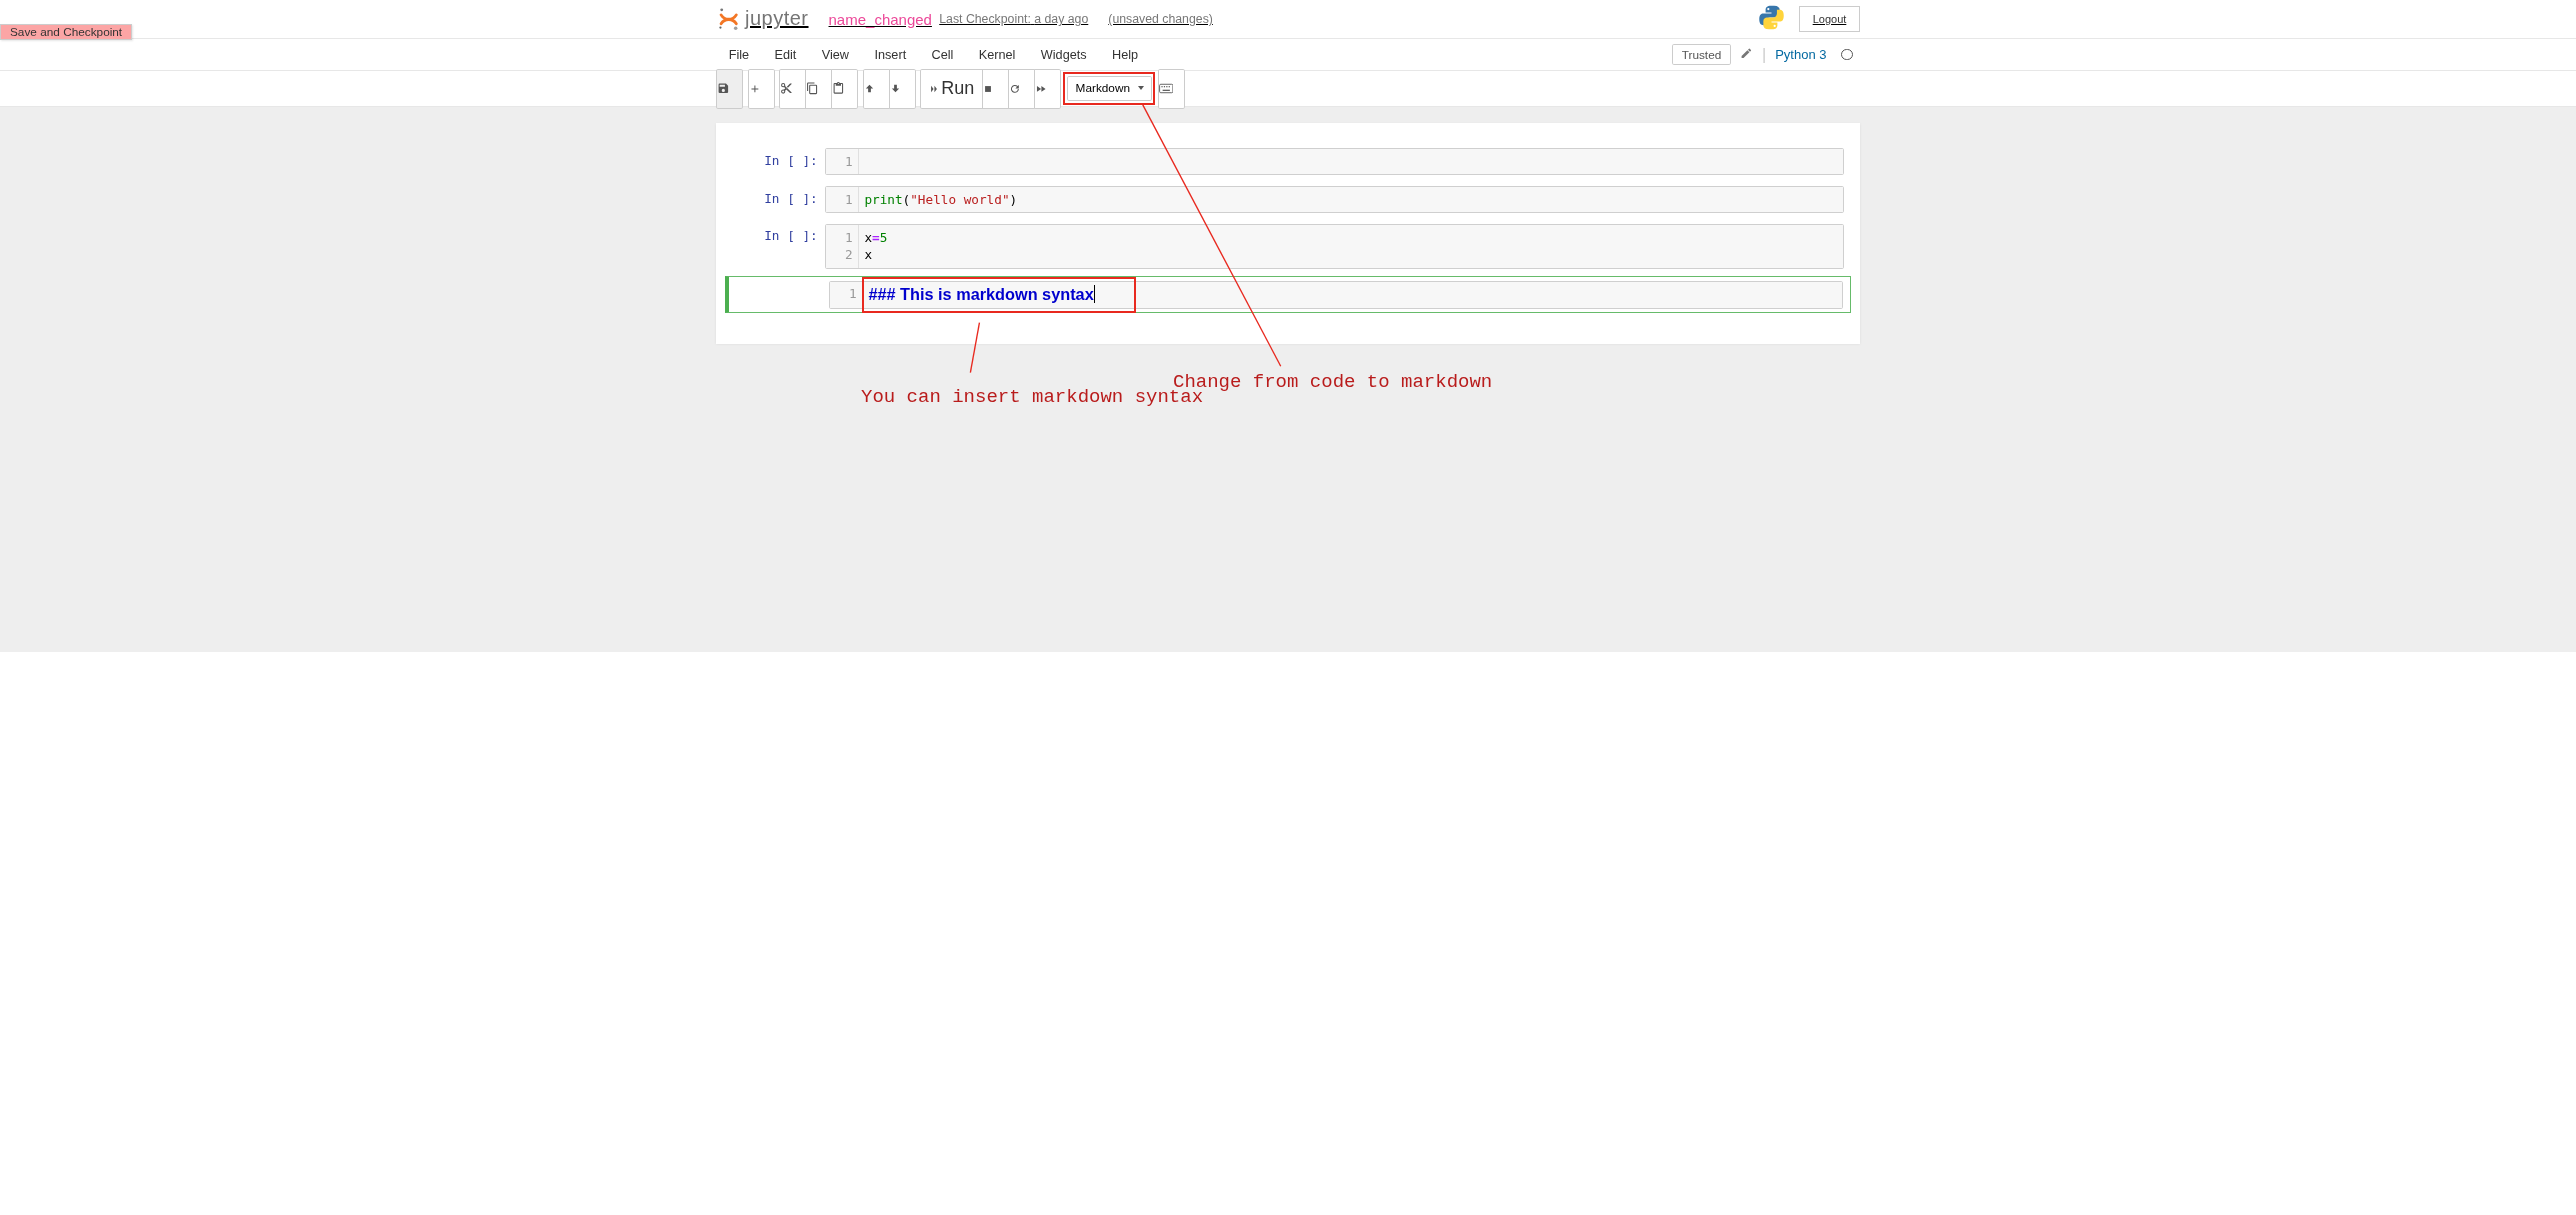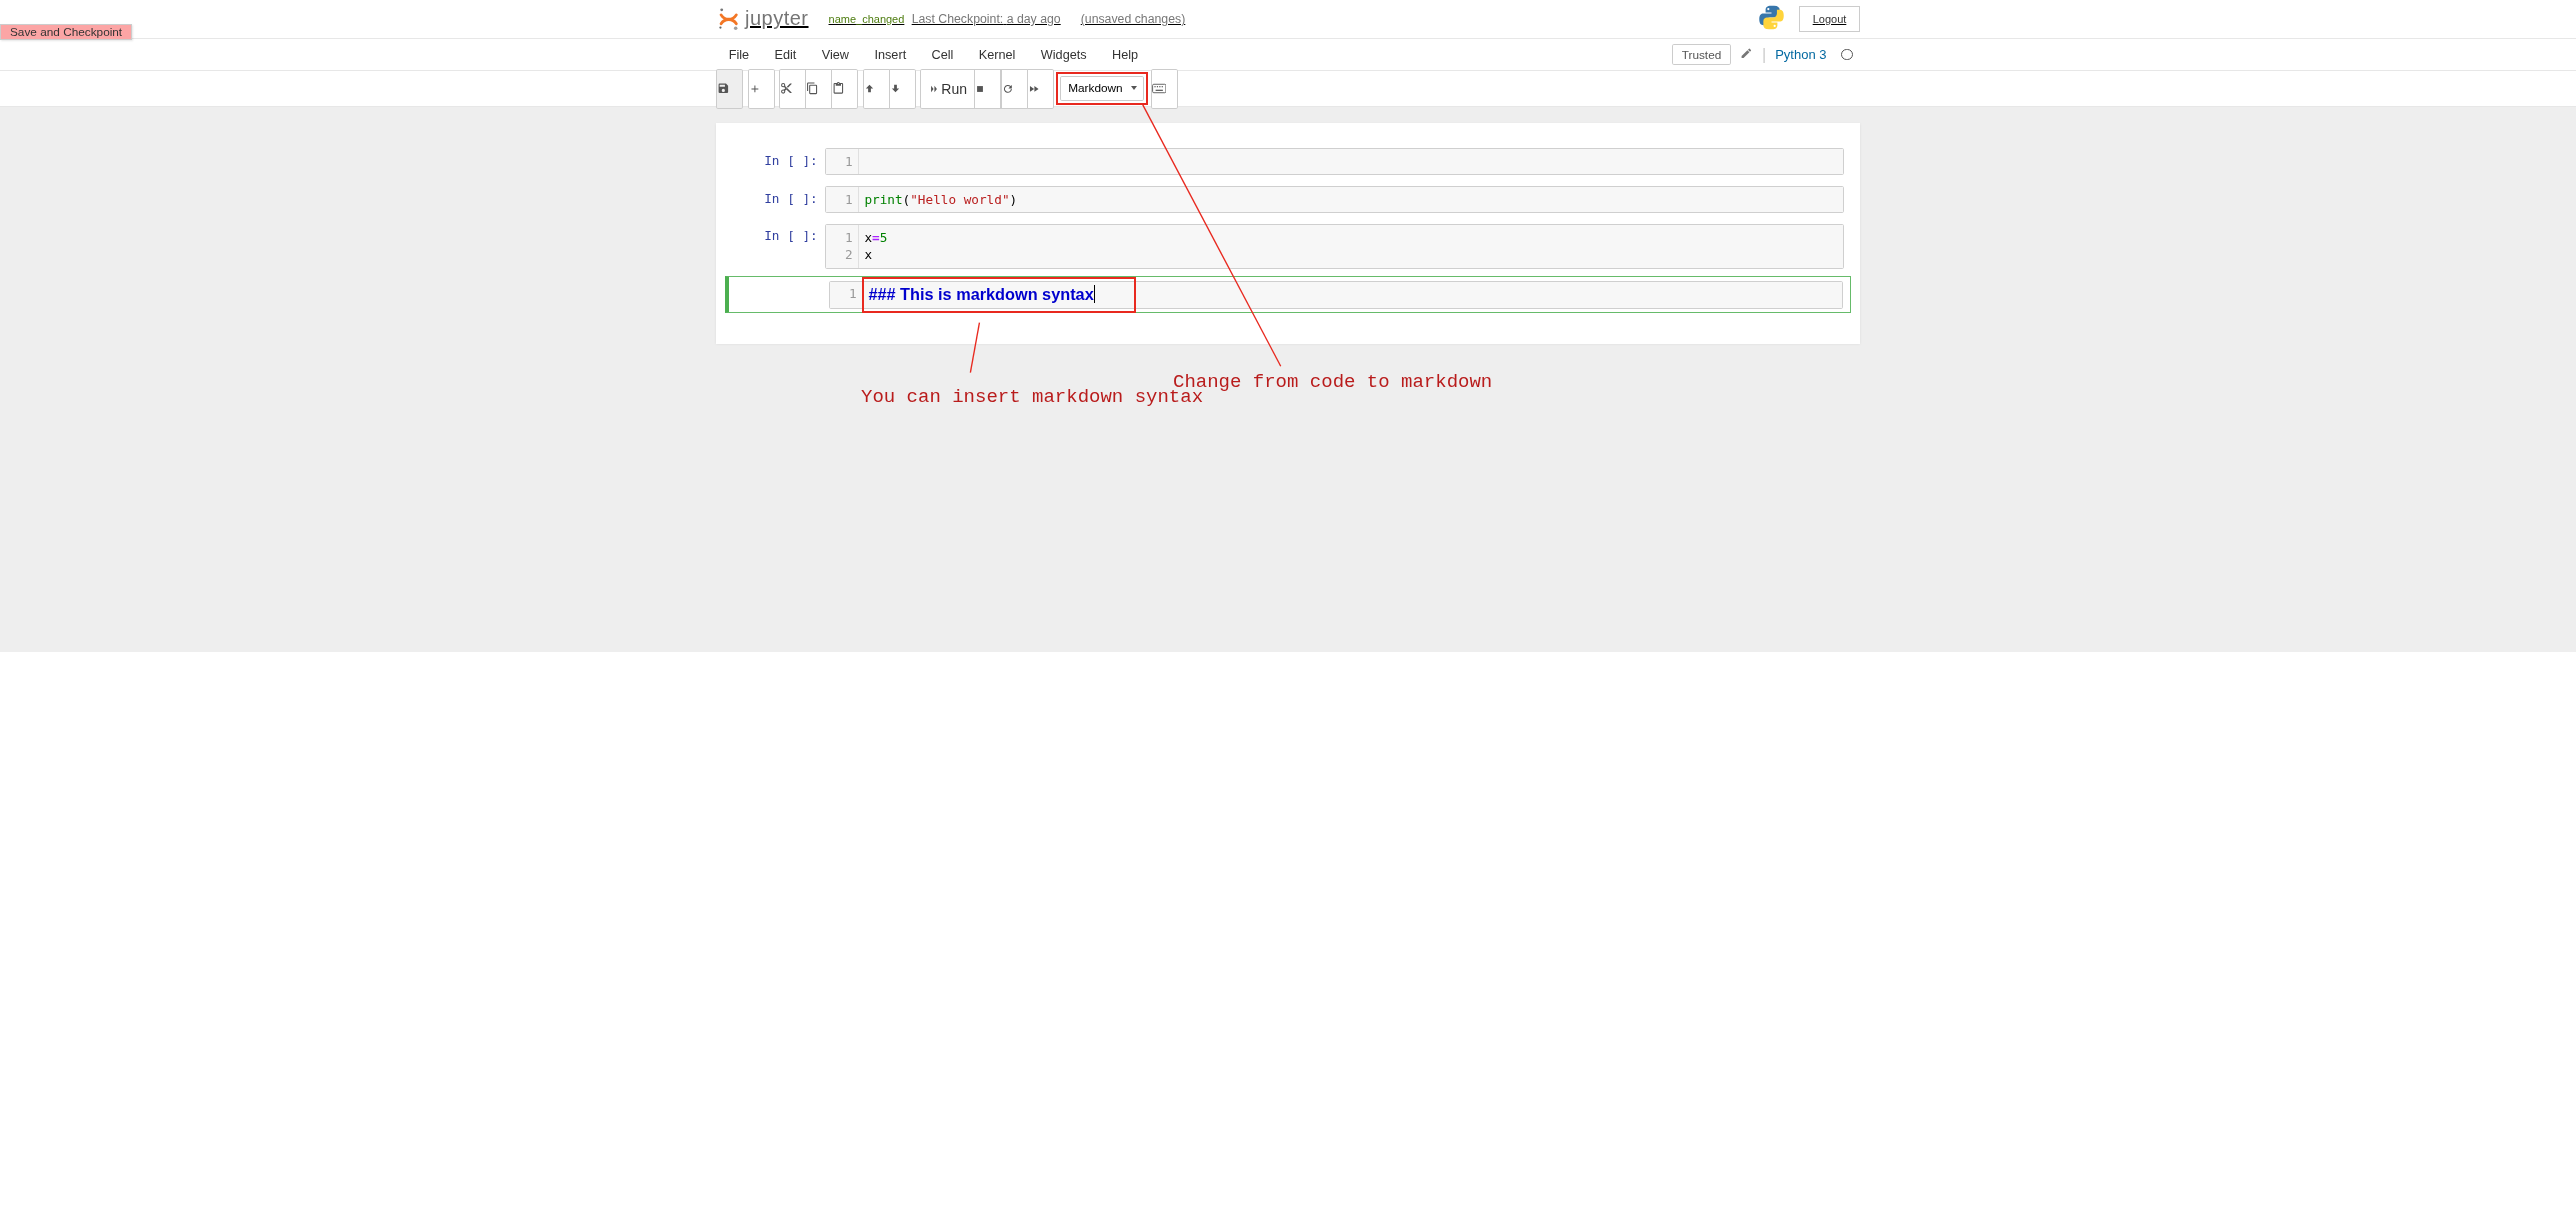--- a/index.html
+++ b/index.html
@@ -4,38 +4,38 @@
 <style>
 * { box-sizing: border-box; margin: 0; padding: 0; }
 body { font-family: "Helvetica Neue", Helvetica, Arial, sans-serif; font-size: 12.7px; background: #fff; color: #000; }
 .tooltip-box { position: absolute; top: 23.6px; left: 0; background: #fca5a5; border: 0.9px solid #ccc; padding: 0 9px; font-size: 11.8px; color: #333; box-shadow: 0.9px 0.9px 1.8px rgba(0,0,0,0.1); }
 .outer { width: 100%; }
 .header-bar { display: flex; align-items: center; padding: 5.4px 11px; height: 38px; text-decoration: underline; }
 .container { max-width: 1144px; margin: 0 auto; width: 100%; display: flex; align-items: center; }
 .logo-area { display: flex; align-items: center; margin-right: 11px; }
 .logo-svg { height: 25.4px; }
 .logo-text { font-size: 20px; color: #757575; margin-left: 3.6px; letter-spacing: 0.5px; }
-.nb-name { font-size: 11px; color: #4d7c0f; margin-left: 9px; }
+.nb-name { font-size: 15px; color: #ec4899; margin-left: 9px; }
 .checkpoint { font-size: 12.3px; color: #777; margin-left: 7.3px; }
 .unsaved { font-size: 12.3px; color: #777; margin-left: 20px; }
 .header-right { margin-left: auto; display: flex; align-items: center; gap: 12.7px; }
 .python-icon svg { width: 29px; height: 29px; }
 .logout-btn { border: 0.9px solid #ccc; background: #fff; padding: 6.4px 12.7px; border-radius: 0; font-size: 11px; color: #333; cursor: pointer; }
 .menubar-wrap { border-top: 0.9px solid #e7e7e7; border-bottom: 0.9px solid #e7e7e7; background: #fff; }
 .menubar { display: flex; align-items: center; height: 31px; font-size: 12.7px; }
 .menu-item { padding: 0 12.7px; color: #333; cursor: pointer; }
 .menubar-right { margin-left: auto; display: flex; align-items: center; gap: 9px; padding-right: 7.3px; }
 .trusted-btn { border: 0.9px solid #ccc; padding: 2.7px 9px; border-radius: 1.8px; font-size: 11.8px; color: #555; background: #fff; cursor: pointer; }
 .edit-icon { color: #777; cursor: pointer; }
 .separator { color: #ccc; font-size: 16.3px; }
 .kernel-name { font-size: 13px; color: #0369a1; }
 .kernel-dot { display: inline-block; width: 11.8px; height: 11.8px; border: 1.4px solid #555; border-radius: 50%; margin-left: 5.4px; vertical-align: middle; }
 .toolbar-wrap { border-bottom: 0.9px solid #e7e7e7; background: #fff; }
 .toolbar { display: flex; align-items: center; height: 35px; gap: 4.5px; }
-.tb-btn { border: 0.9px solid #ccc; background: #fff; min-width: 27px; height: 40px; border-radius: 1.8px; display: inline-flex; align-items: center; justify-content: space-between; cursor: pointer; font-size: 14px; color: #333; }
+.tb-btn { border: 0.9px solid #ccc; background: #fff; min-width: 27px; height: 40px; border-radius: 1.8px; display: inline-flex; align-items: center; justify-content: space-between; cursor: pointer; font-size: 18px; color: #333; }
 .tb-btn.active-save { background: #eee; }
 .tb-group { display: flex; }
 .tb-group .tb-btn { border-radius: 0; margin-left: -0.9px; }
 .tb-group .tb-btn:first-child { border-top-left-radius: 1.8px; border-bottom-left-radius: 1.8px; margin-left: 0; }
 .tb-group .tb-btn:last-child { border-top-right-radius: 1.8px; border-bottom-right-radius: 1.8px; }
 .run-btn { padding: 0 7.3px; }
 .cell-type-select { border: 0.9px solid #ccc; height: 25.4px; padding: 0 20px 0 7.3px; font-size: 11.8px; background: #fff; appearance: none; position: relative; border-radius: 1.8px; cursor: pointer; }
 .select-wrap { position: relative; display: inline-block; }
 .select-wrap::after { content: ""; position: absolute; right: 7.3px; top: 50%; transform: translateY(-50%); width: 0; height: 0; border-left: 3.6px solid transparent; border-right: 3.6px solid transparent; border-top: 4.5px solid #555; pointer-events: none; }
 .red-box-select { outline: 2.7px solid #e8291f; outline-offset: -0.9px; padding: 1.8px; }

